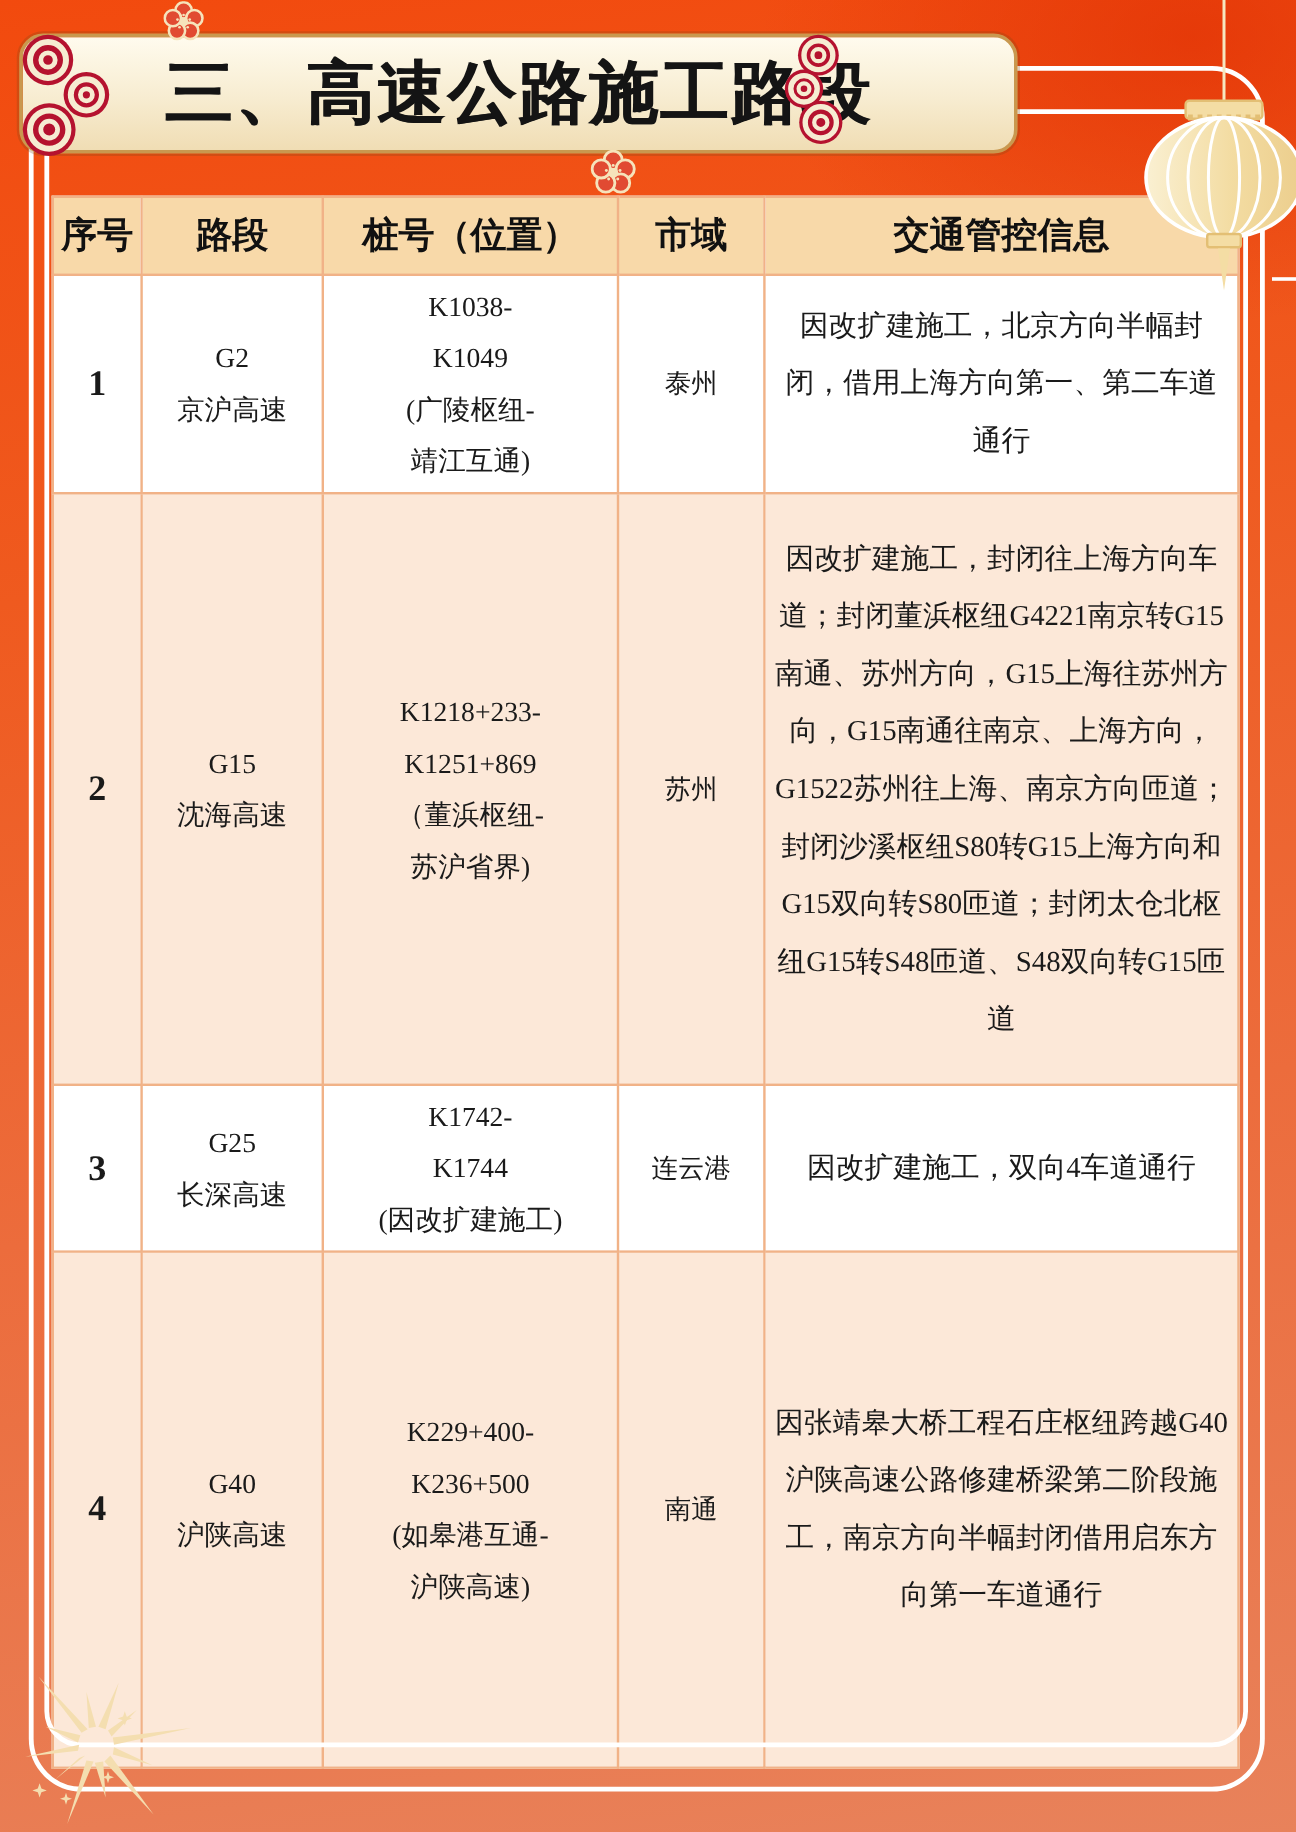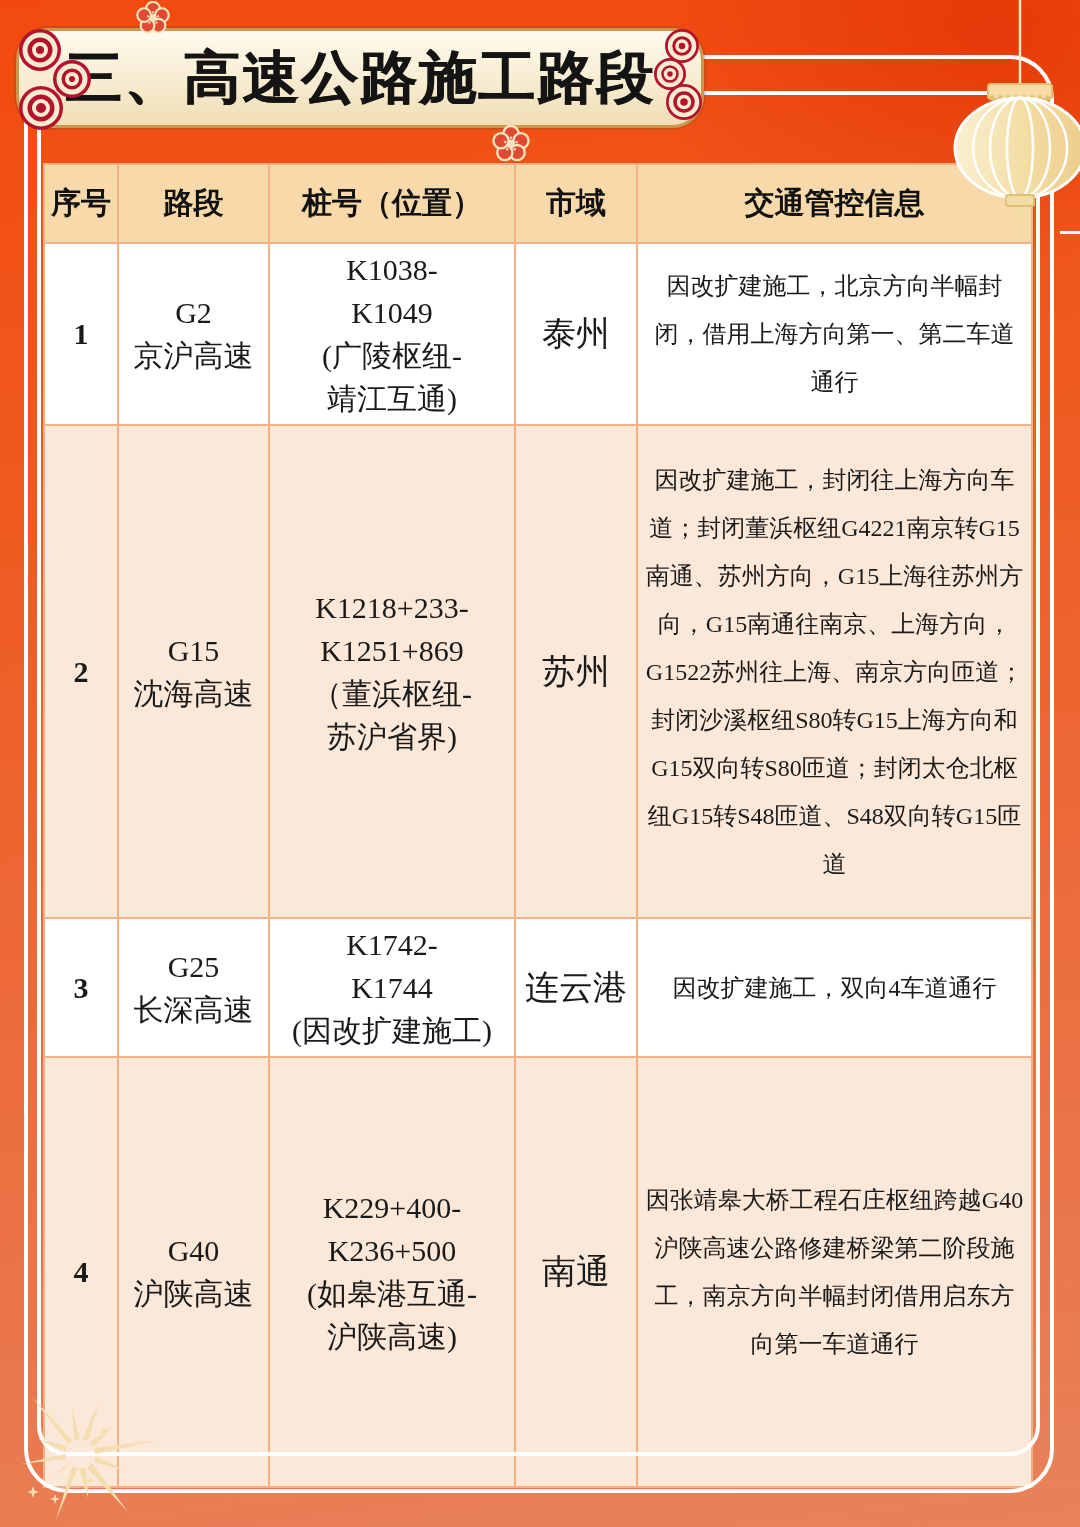--- a/index.html
+++ b/index.html
@@ -14,23 +14,23 @@
     background:
       radial-gradient(ellipse 600px 400px at 92% 2%, rgba(220,40,0,0.55), rgba(220,40,0,0) 60%),
       linear-gradient(172deg,#f24a0e 0%,#ef5a1f 30%,#ec6c3c 62%,#e8825b 100%);
   }
   .frame{position:absolute;border:4px solid #ffffff;box-sizing:border-box;z-index:2;}
   .frame.outer{left:24px;top:55px;width:1030px;height:1438px;border-radius:44px;}
   .frame.inner{left:37px;top:91px;width:1003px;height:1365px;border-radius:30px;}
   .edge-stub{position:absolute;background:#fff;height:3px;width:20px;right:0;z-index:2;}
 
   .banner{
-    position:absolute;left:16px;top:28px;width:688px;height:100px;
+    position:absolute;left:16px;top:28px;width:832px;height:100px;
     background:linear-gradient(180deg,#fffbee 0%,#f7ecd0 55%,#f0ddb4 100%);
-    border:3px solid #c9984f;border-radius:32px;
+    border:3px solid #c9984f;border-radius:20px;
     box-shadow:0 0 0 2px rgba(120,70,20,0.25);
     display:flex;align-items:center;justify-content:center;
     z-index:4;box-sizing:border-box;text-align:right;
   }
   .banner-title{
     font-family:"Liberation Sans","DejaVu Sans",sans-serif;
     font-weight:900;font-size:57px;letter-spacing:2px;color:#141414;
     text-shadow:1px 0 0 #141414;
     white-space:nowrap;
   }
@@ -42,32 +42,32 @@
   table.grid{
     position:absolute;left:43px;top:163px;width:988px;
     border-collapse:collapse;table-layout:fixed;z-index:1;
     background:#ffffff;
   }
   table.grid th,table.grid td{
     border:2px solid #f1b287;
     padding:4px 6px;vertical-align:middle;text-align:center;
     box-sizing:border-box;overflow:hidden;
   }
-  table.grid thead tr{height:79px;background:#f8d9a9;}
+  table.grid thead tr{height:65px;background:#f8d9a9;}
   table.grid th{
     font-family:"Liberation Sans","DejaVu Sans",sans-serif;
     font-weight:900;font-size:30px;color:#111;
   }
   tr.r1{height:141px;background:#ffffff;}
   tr.r2{height:493px;background:#fce8d8;}
   tr.r3{height:126px;background:#ffffff;}
   tr.r4{height:430px;background:#fce8d8;}
   td.no{font-weight:bold;font-size:30px;}
-  td.mid div{font-size:30px;line-height:43px;}
-  td.city{font-size:34px;}
+  td.mid div{font-size:23px;line-height:43px;}
+  td.city{font-size:22px;}
   td.info{
     text-align:justify;font-size:24px;line-height:48px;
     padding:8px 12px;
   }
 </style>
 </head>
 <body>
 
 <div class="stage">
 

